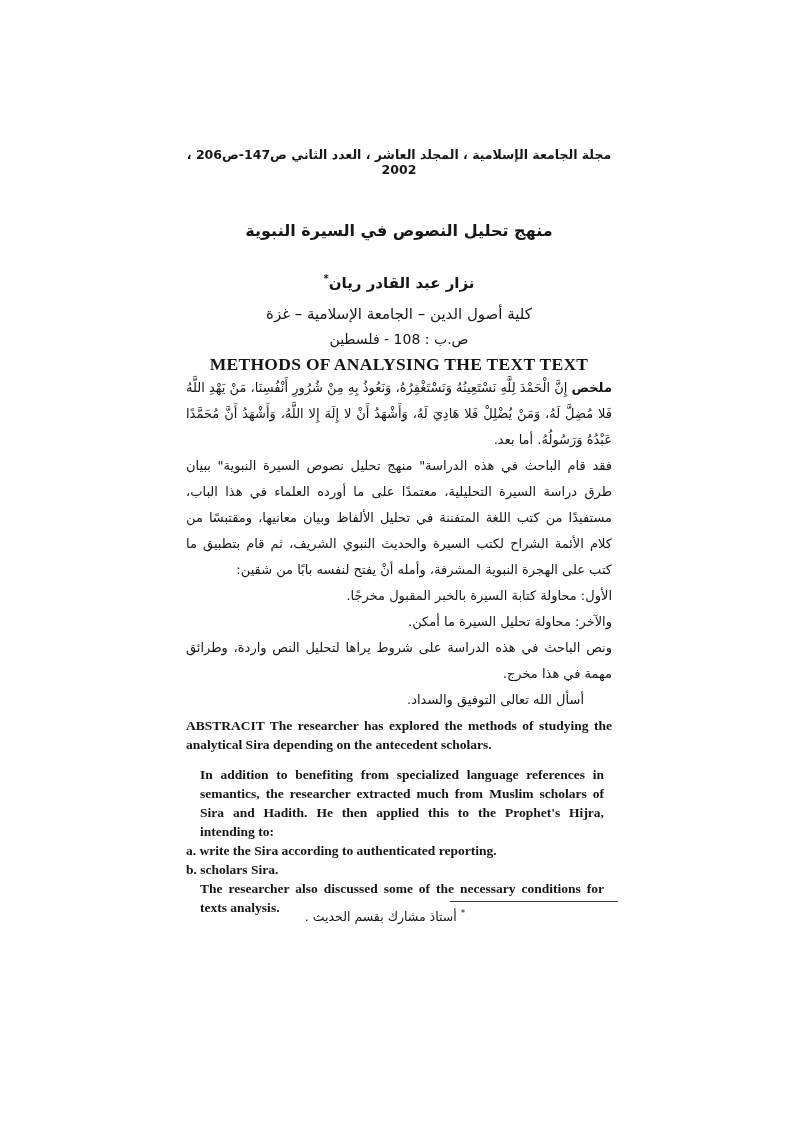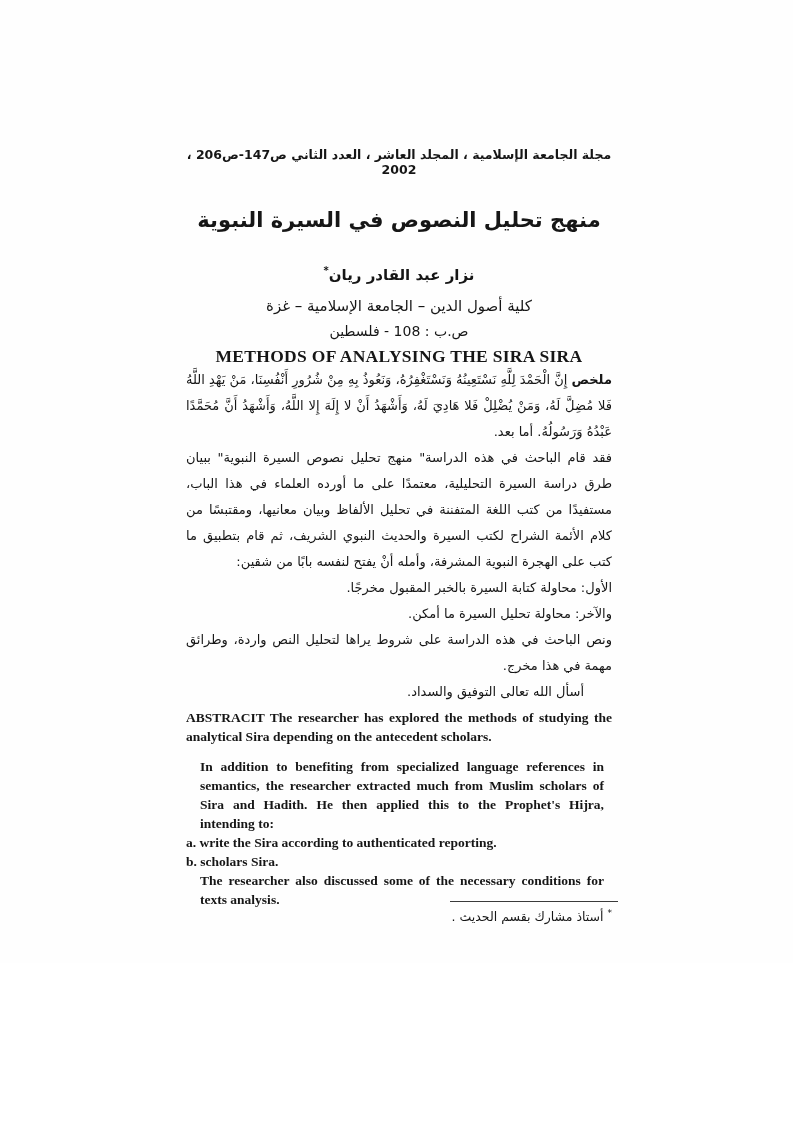--- a/index.html
+++ b/index.html
@@ -18,25 +18,25 @@
   }
   
   .journal-line{
     direction:rtl;
     text-align:center;
     font-weight:bold;
     font-size:12.5px;
     letter-spacing:.2px;
   }
   .title-ar{
-    margin-top:31px;
+    margin-top:44px;
     direction:rtl;
     text-align:center;
     font-weight:bold;
-    font-size:21px;
+    font-size:16px;
   }
   .author-line{
     margin-top:33px;
     direction:rtl;
     text-align:center;
     font-weight:bold;
     font-size:15px;
   }
   .author-line sup{font-size:10px;font-weight:bold;}
   .affiliation{
@@ -88,45 +88,45 @@
   .abstract-en .list-item{margin:0;text-align:left;}
   
   .footnote-rule{
     position:absolute;
     left:450px;top:901px;
     width:168px;height:1px;
     background:#3a3a3a;
   }
   .footnote{
     position:absolute;
-    left:186px;top:908px;
+    left:172px;top:908px;
     width:426px;
     direction:rtl;
-    text-align:right;
+    text-align:center;
     font-size:12.5px;
   }
   .footnote sup{font-size:9px;}
 </style>
 </head>
 <body>
 
 <div class="page">
   <div class="content">
 
     <div class="journal-line">مجلة الجامعة الإسلامية ، المجلد العاشر ، العدد الثاني ص147-ص206 ، 2002</div>
 
     <div class="title-ar">منهج تحليل النصوص في السيرة النبوية</div>
 
     <div class="author-line"><span>نزار عبد القادر ريان</span><sup>*</sup></div>
 
     <div class="affiliation">كلية أصول الدين – الجامعة الإسلامية – غزة</div>
 
     <div class="po-box">ص.ب : 108 -  فلسطين</div>
 
-    <div class="title-en">METHODS OF ANALYSING THE SIRA SIRA</div>
+    <div class="title-en">METHODS OF ANALYSING THE TEXT TEXT</div>
 
     <div class="abstract-ar">
       <p><span class="lead">ملخص</span> <span>إِنَّ الْحَمْدَ لِلَّهِ نَسْتَعِينُهُ وَنَسْتَغْفِرُهُ، وَنَعُوذُ بِهِ مِنْ شُرُورِ أَنْفُسِنَا، مَنْ يَهْدِ اللَّهُ فَلا مُضِلَّ لَهُ، وَمَنْ يُضْلِلْ فَلا هَادِيَ لَهُ، وَأَشْهَدُ أَنْ لا إِلَهَ إِلا اللَّهُ، وَأَشْهَدُ أَنَّ مُحَمَّدًا عَبْدُهُ وَرَسُولُهُ. أما بعد.</span></p>
       <p>فقد قام الباحث في هذه الدراسة" منهج تحليل نصوص السيرة النبوية" ببيان طرق دراسة السيرة التحليلية، معتمدًا على ما أورده العلماء في هذا الباب، مستفيدًا من كتب اللغة المتفننة في تحليل الألفاظ وبيان معانيها، ومقتبسًا من كلام الأئمة الشراح لكتب السيرة والحديث النبوي الشريف، ثم قام بتطبيق ما كتب على الهجرة النبوية المشرفة، وأمله أنْ يفتح لنفسه بابًا من شقين:</p>
       <p>الأول: محاولة كتابة السيرة بالخبر المقبول مخرجًا.</p>
       <p>والآخر: محاولة تحليل السيرة ما أمكن.</p>
       <p>ونص الباحث في هذه الدراسة على شروط يراها لتحليل النص واردة، وطرائق مهمة في هذا مخرج.</p>
       <p class="closing">أسأل الله تعالى التوفيق والسداد.</p>
     </div>
 

